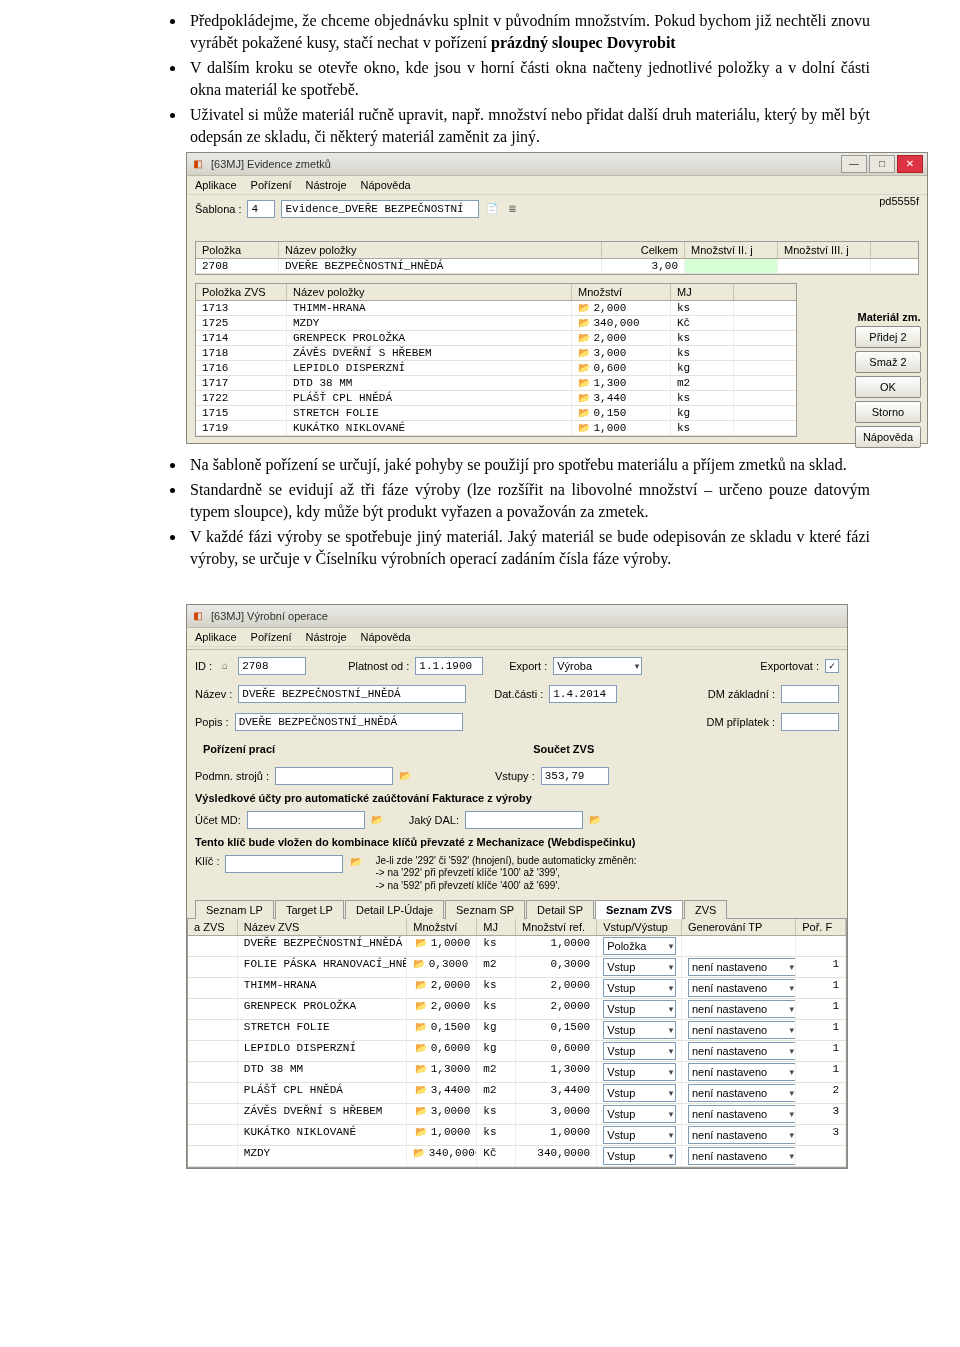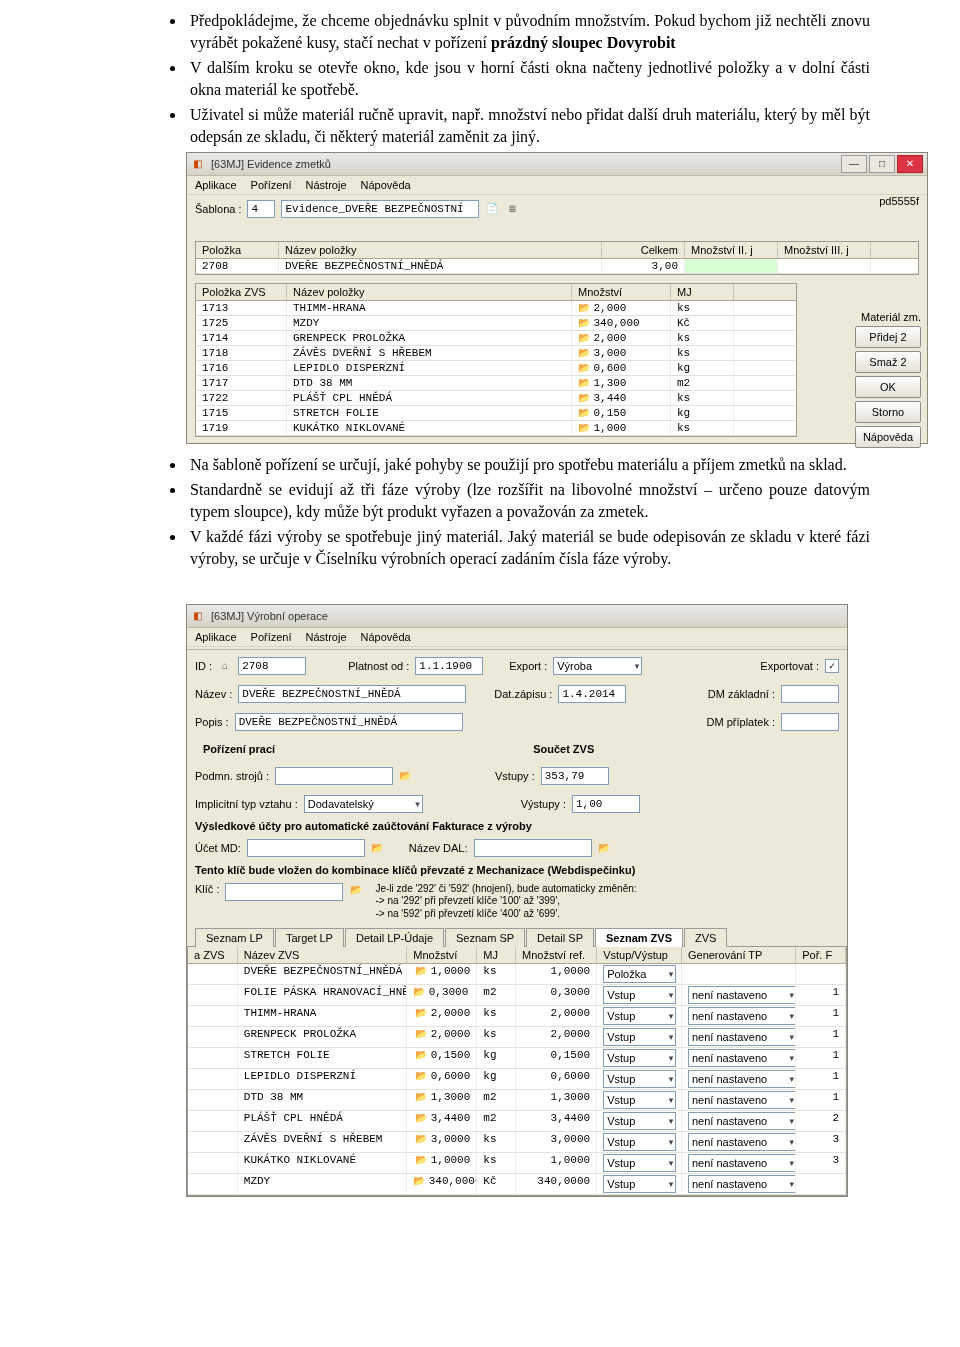--- a/index.html
+++ b/index.html
@@ -40,21 +40,21 @@
   .ghead{display:flex;background:#ece9d8;border-bottom:1px solid #aca899;font-size:11px}
   .gcol{padding:2px 6px;border-right:1px solid #c8c5b5;white-space:nowrap;overflow:hidden}
   .grow{display:flex;border-bottom:1px solid #e4e2d7;background:#fff}
   .gcell{padding:1px 6px;border-right:1px solid #eee;white-space:nowrap;overflow:hidden;font-family:"Courier New",monospace;font-size:11px}
   .gcell.sans{font-family:Tahoma,sans-serif}
   .open-ic{color:#c9a227;font-size:10px;padding-right:3px}
 
   
   .btnstack{position:absolute;right:6px;width:66px;display:flex;flex-direction:column;gap:3px}
   .wbtn{height:20px;border:1px solid #8c8c8c;background:linear-gradient(#fdfdfd,#e4e2d7);display:flex;align-items:center;justify-content:center;font-size:11px;border-radius:2px}
-  .btnstack .hdrlbl{font-size:11px;font-weight:normal;text-align:right;padding-left:2px}
+  .btnstack .hdrlbl{font-size:11px;font-weight:bold;text-align:center;padding-left:2px}
 
   .spacer-right{position:absolute;right:8px;top:42px;font-size:11px}
 
   
   .tabs{display:flex;padding:2px 8px 0 8px;gap:1px}
   .tab{padding:3px 10px;border:1px solid #9b9b9b;border-bottom:none;background:#ece9d8;font-size:11px;position:relative;top:1px}
   .tab.active{background:#fff;font-weight:bold}
 
   .chk{width:12px;height:12px;border:1px solid #7f9db9;background:#fff;display:inline-flex;align-items:center;justify-content:center;font-size:9px}
 </style>
@@ -223,21 +223,21 @@
       <span class="sel" style="width:70px">Výroba</span>
       <span style="flex:1"></span>
       <span class="lbl">Exportovat :</span>
       <span class="chk">✓</span>
     </div>
 
     <div class="toolbar-row">
       <span class="lbl">Název :</span>
       <span class="inp" style="width:220px">DVEŘE BEZPEČNOSTNÍ_HNĚDÁ</span>
       <span style="width:16px"></span>
-      <span class="lbl">Dat.zápisu :</span>
+      <span class="lbl">Dat.části :</span>
       <span class="inp" style="width:60px">1.4.2014</span>
       <span style="flex:1"></span>
       <span class="lbl">DM základní :</span>
       <span class="inp" style="width:50px"></span>
     </div>
 
     <div class="toolbar-row">
       <span class="lbl">Popis :</span>
       <span class="inp" style="width:220px">DVEŘE BEZPEČNOSTNÍ_HNĚDÁ</span>
       <span style="flex:1"></span>
@@ -251,35 +251,28 @@
       <span class="grp-title">Součet ZVS</span>
     </div>
     <div class="toolbar-row">
       <span class="lbl">Podmn. strojů :</span>
       <span class="inp" style="width:110px"></span>
       <span class="ic">📂</span>
       <span style="width:70px"></span>
       <span class="lbl">Vstupy :</span>
       <span class="inp" style="width:60px;text-align:right">353,79</span>
     </div>
-    <div class="toolbar-row">
-      <span class="lbl">Implicitní typ vztahu :</span>
-      <span class="sel" style="width:100px">Dodavatelský</span>
-      <span style="width:86px"></span>
-      <span class="lbl">Výstupy :</span>
-      <span class="inp" style="width:60px;text-align:right">1,00</span>
-    </div>
 
     <div class="grp-title" style="padding-left:8px">Výsledkové účty pro automatické zaúčtování Fakturace z výroby</div>
     <div class="toolbar-row">
       <span class="lbl">Účet MD:</span>
       <span class="inp" style="width:110px"></span>
       <span class="ic">📂</span>
       <span style="width:12px"></span>
-      <span class="lbl">Název DAL:</span>
+      <span class="lbl">Jaký DAL:</span>
       <span class="inp" style="width:110px"></span>
       <span class="ic">📂</span>
     </div>
 
     <div class="grp-title" style="padding-left:8px">Tento klíč bude vložen do kombinace klíčů převzaté z Mechanizace (Webdispečinku)</div>
     <div class="toolbar-row" style="align-items:flex-start">
       <span class="lbl">Klíč :</span>
       <span class="inp" style="width:110px"></span>
       <span class="ic">📂</span>
       <div style="font-size:10px;line-height:1.25;padding-left:6px">

